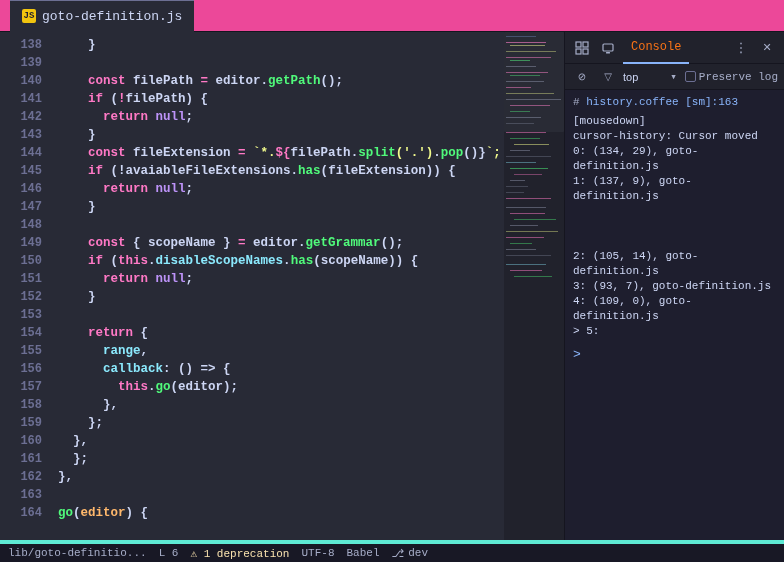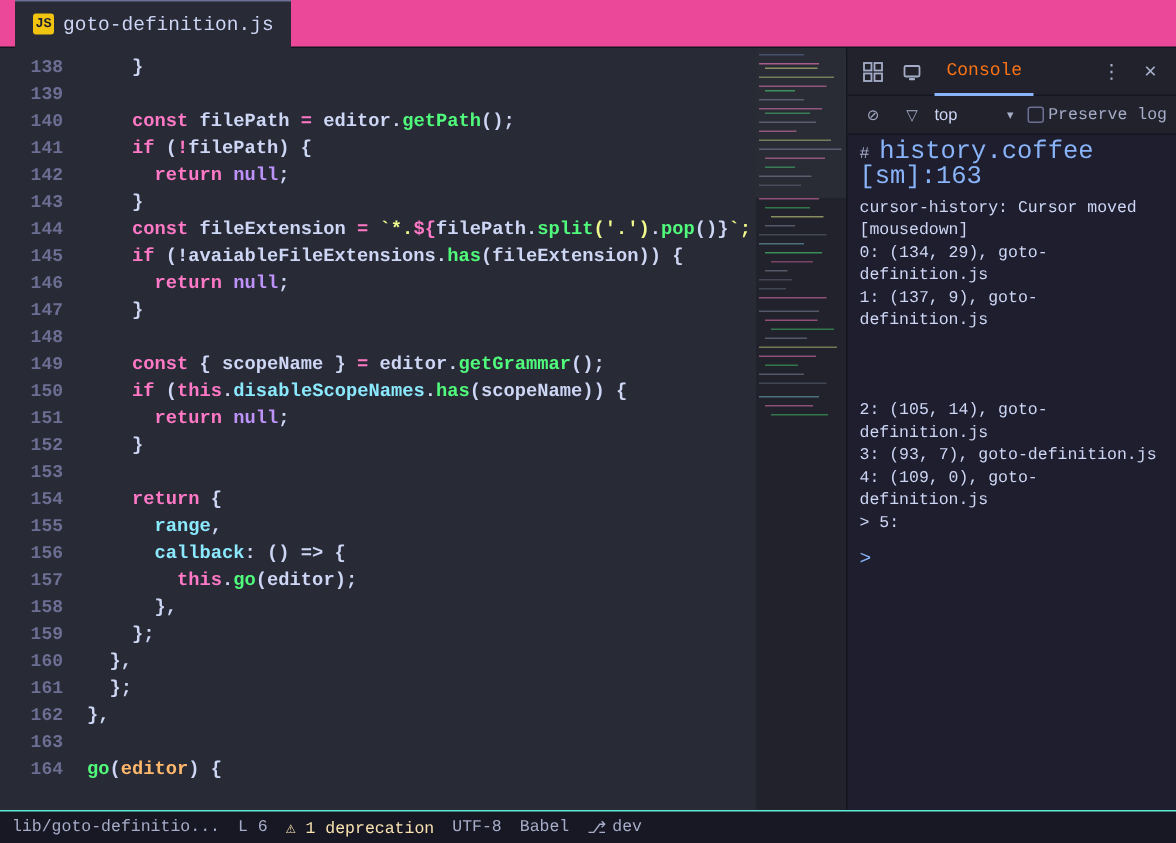--- a/index.html
+++ b/index.html
@@ -111,21 +111,21 @@
     .status-bar {
       height: 22px;
       background: #181825;
       display: flex;
       align-items: center;
       padding: 0 8px;
       font-size: 11px;
       color: #a6adc8;
       gap: 12px;
       flex-shrink: 0;
-      border-top: 1px solid #5eead4;
+      border-top: 4px solid #5eead4;
     }
     .status-item {
       display: flex;
       align-items: center;
       gap: 4px;
     }
     .status-warn {
       color: #f9e2af;
     }
 
@@ -239,21 +239,21 @@
     }
     .devtools-content::-webkit-scrollbar-track {
       background: #1e1e2e;
     }
     .devtools-content::-webkit-scrollbar-thumb {
       background: #45475a;
     }
 
     .console-source {
       color: #89b4fa;
-      font-size: 17px;
+      font-size: 11px;
     }
 
     .console-text {
       color: #cdd6f4;
       font-size: 11px;
     }
 
     .console-prompt {
       color: #89b4fa;
       font-size: 13px;
@@ -440,22 +440,22 @@
         <span>▾</span>
       </div>
       <div class="preserve-log">
         <div class="checkbox"></div>
         <span style="font-size:11px;">Preserve log</span>
       </div>
     </div>
 
     <div class="devtools-content" id="console-output">
     <div style="margin-bottom: 4px;"><span style="color: rgb(166, 173, 200);">#  </span><span class="console-source">history.coffee [sm]:163</span></div>
+        <div class="console-text" style="line-height: 15px;">[mousedown]</div>
         <div class="console-text" style="line-height: 15px;">cursor-history: Cursor moved</div>
-        <div class="console-text" style="line-height: 15px;">[mousedown]</div>
         <div class="console-text" style="line-height: 15px;">  0: (134, 29), goto-definition.js</div>
         <div class="console-text" style="line-height: 15px;">  1: (137, 9), goto-definition.js</div>
         <div class="console-text" style="line-height: 15px; margin-top: 45px;">  2: (105, 14), goto-definition.js</div>
         <div class="console-text" style="line-height: 15px;">  3: (93, 7), goto-definition.js</div>
         <div class="console-text" style="line-height: 15px;">  4: (109, 0), goto-definition.js</div>
         <div class="console-text" style="line-height: 15px;">&gt; 5:</div>
         <div class="console-prompt" style="margin-top: 8px;">&gt;</div>
       </div>
   </div>
 </div>

